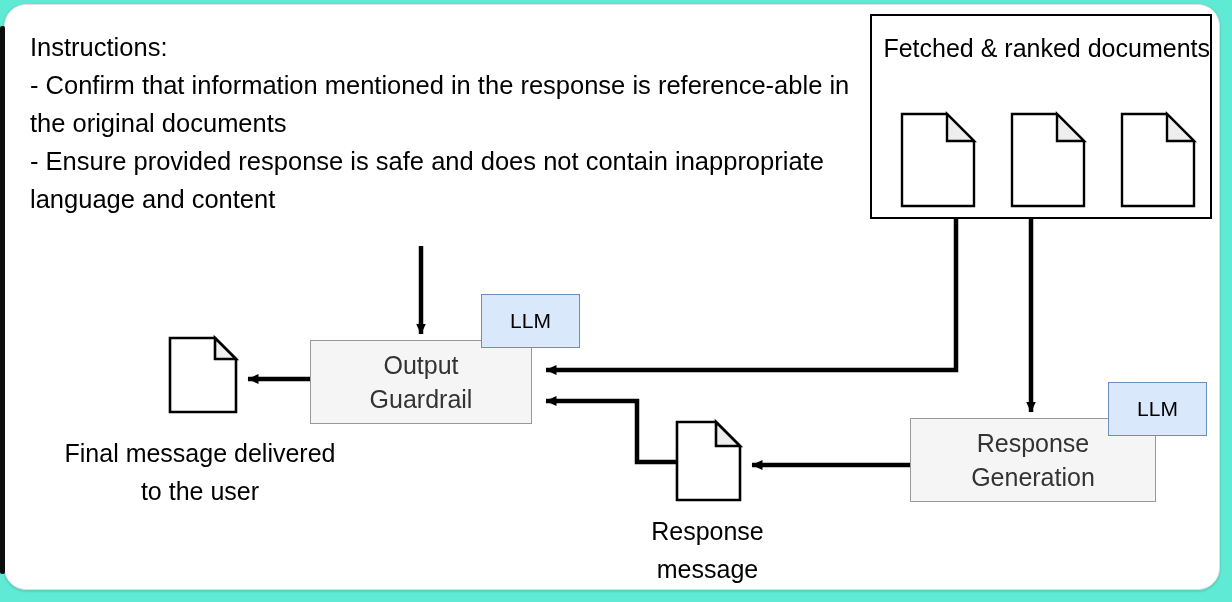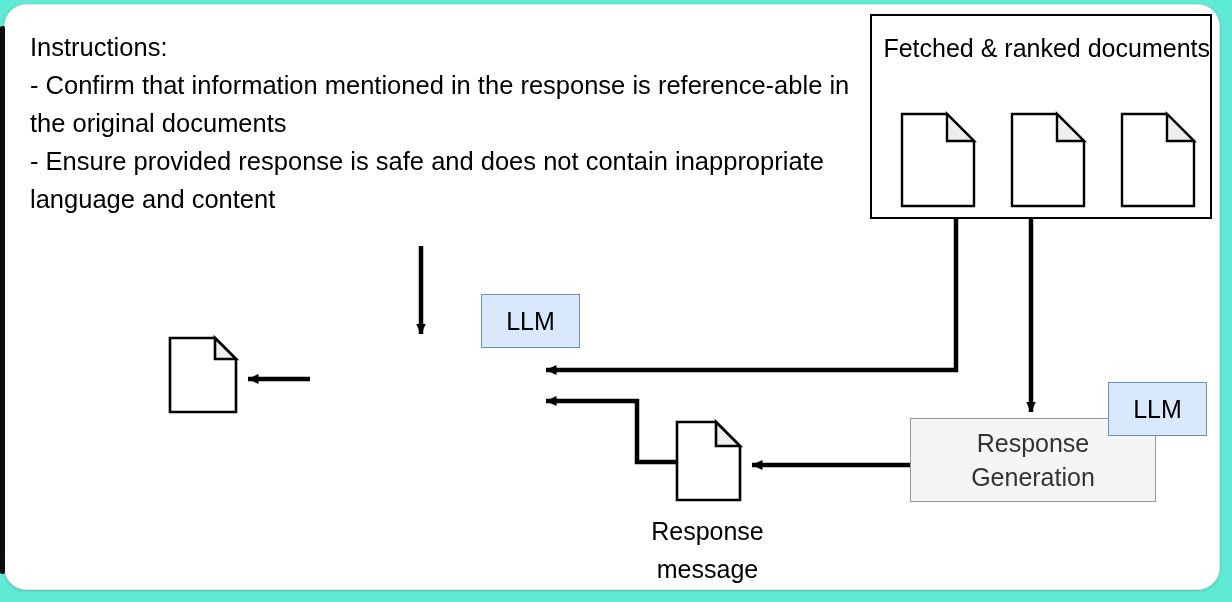--- a/index.html
+++ b/index.html
@@ -96,21 +96,21 @@
   .proc-response  { left: 910px; top: 418px; width: 246px; height: 84px; }
 
   .llm {
     position: absolute;
     background: #dae8fc;
     border: 1.6px solid #6c8ebf;
     box-sizing: border-box;
     display: flex;
     align-items: center;
     justify-content: center;
-    font-size: 25px;
+    font-size: 21px;
     color: #000000;
   }
   .llm-guardrail { left: 481px; top: 294px; width: 99px; height: 54px; }
   .llm-response  { left: 1108px; top: 382px; width: 99px; height: 54px; }
 
   .caption {
     position: absolute;
     text-align: center;
     font-size: 25px;
     line-height: 38px;
@@ -172,30 +172,36 @@
 
     <path d="M956,219 L956,370 L546,370" fill="none" stroke="#000000" stroke-width="4.5" marker-end="url(#arrow)"></path>
 
     <path d="M1031,219 L1031,412" fill="none" stroke="#000000" stroke-width="4.5" marker-end="url(#arrow)"></path>
 
     <path d="M677,462 L637,462 L637,401 L546,401" fill="none" stroke="#000000" stroke-width="4.5" marker-end="url(#arrow)"></path>
 
     <path d="M910,465 L752,465" fill="none" stroke="#000000" stroke-width="4.5" marker-end="url(#arrow)"></path>
   </svg>
 
+  <div class="proc proc-guardrail">
+    <span style="white-space:pre-line">Output
+Guardrail</span>
+  </div>
 
   <div class="proc proc-response">
     <span style="white-space:pre-line">Response
 Generation</span>
   </div>
 
   <div class="llm llm-guardrail">
     <span>LLM</span>
   </div>
 
   <div class="llm llm-response">
     <span>LLM</span>
   </div>
 
+  <div class="caption cap-final">Final message delivered
+to the user</div>
 
   <div class="caption cap-resp">Response
 message</div>
 </div>
 
 </body></html>

